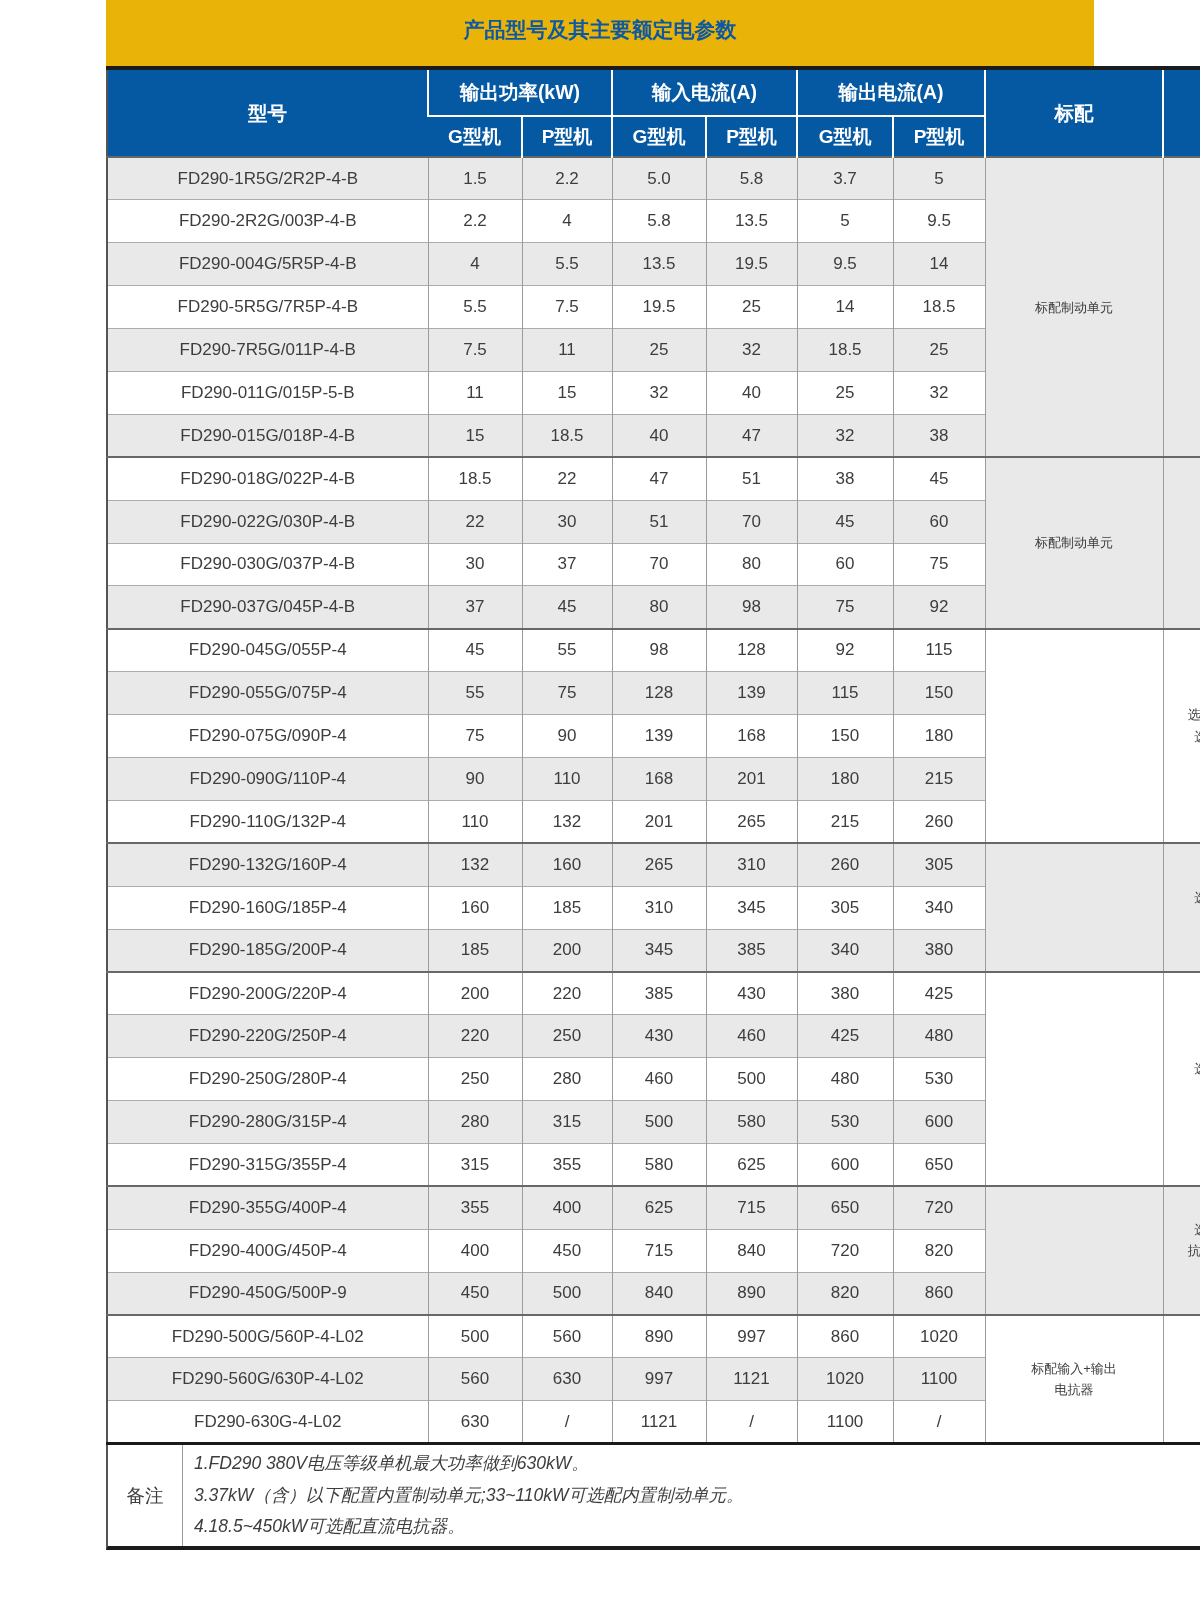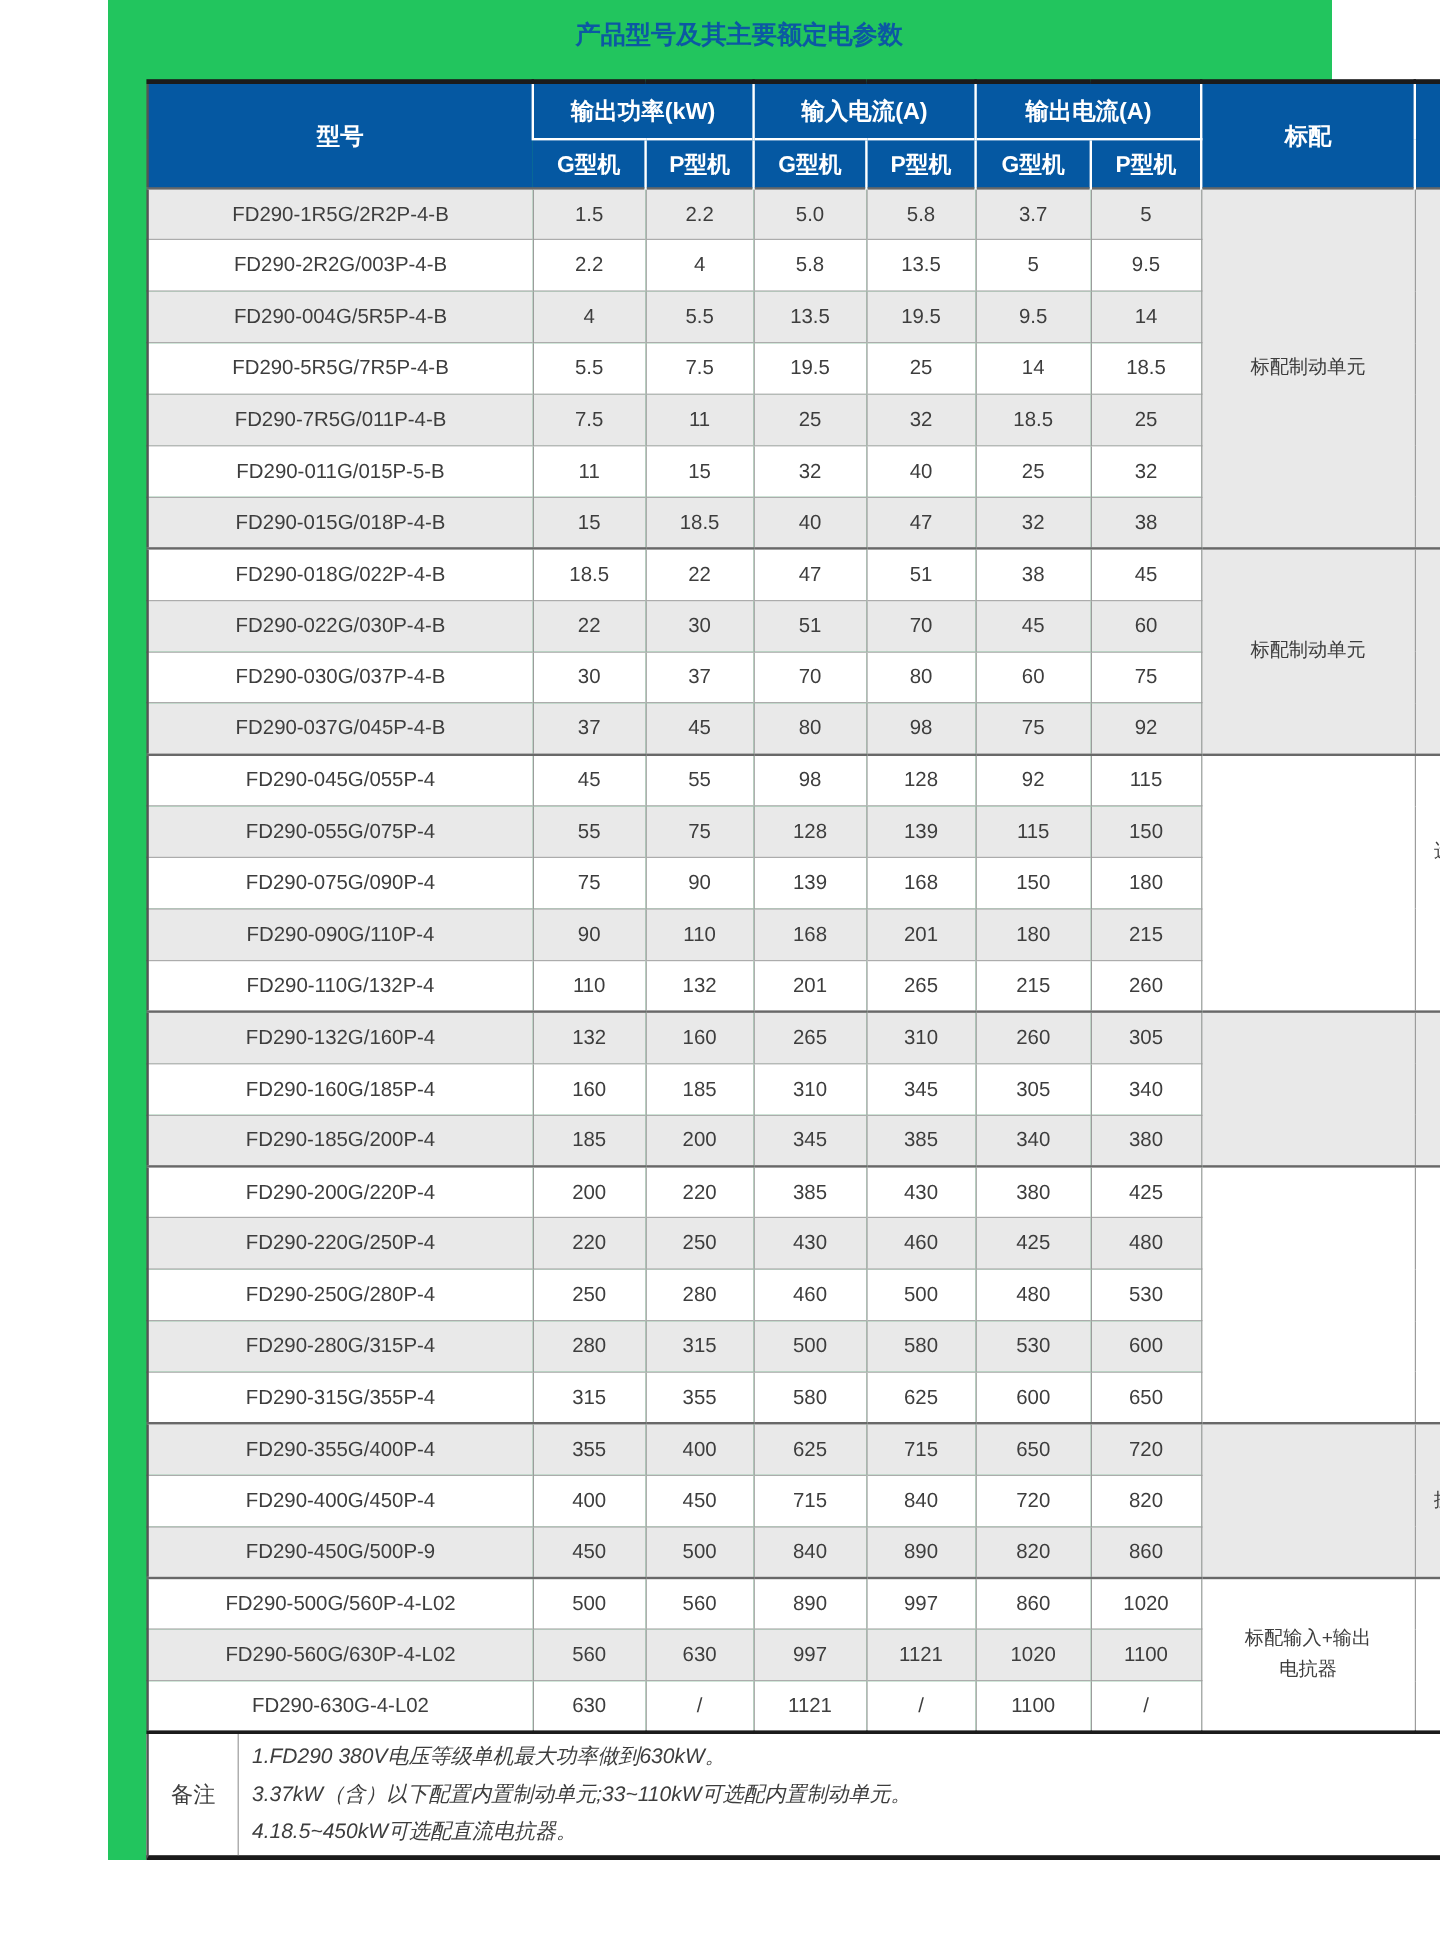--- a/index.html
+++ b/index.html
@@ -4,22 +4,21 @@
 <style>
   html, body {
     margin: 0;
     padding: 0;
     background: #ffffff;
     font-family: "Liberation Sans", "DejaVu Sans", sans-serif;
   }
   .page {
     width: 988px;
     margin: 0 auto;
-    background: #22c55e;
-    padding-left: 32px;
+    background: #eab308;
   }
   .page-title {
     margin: 0;
     padding: 17px 0 24px 0;
     text-align: center;
     font-size: 21px;
     line-height: 25px;
     font-weight: bold;
     color: #0c58a3;
   }
@@ -59,21 +58,21 @@
     padding: 0 4px;
     background: #ffffff;
   }
   tbody td:first-child { border-left: none; }
   tbody tr.gs td { border-top: 2px solid #686868; }
   tbody tr.stripe td { background: #e9e9e9; }
   tbody td.merged {
     white-space: pre-line;
     line-height: 1.62;
     padding: 0 8px;
-    font-size: 16px;
+    font-size: 13px;
   }
   tbody td.m-plain { background: #ffffff; }
   tbody td.m-shade { background: #e9e9e9; }
 
   table.spec { border-bottom: 3px solid #1b1b1b; }
 
   .remarks {
     width: 1184px;
     margin: 0 auto;
     display: flex;

